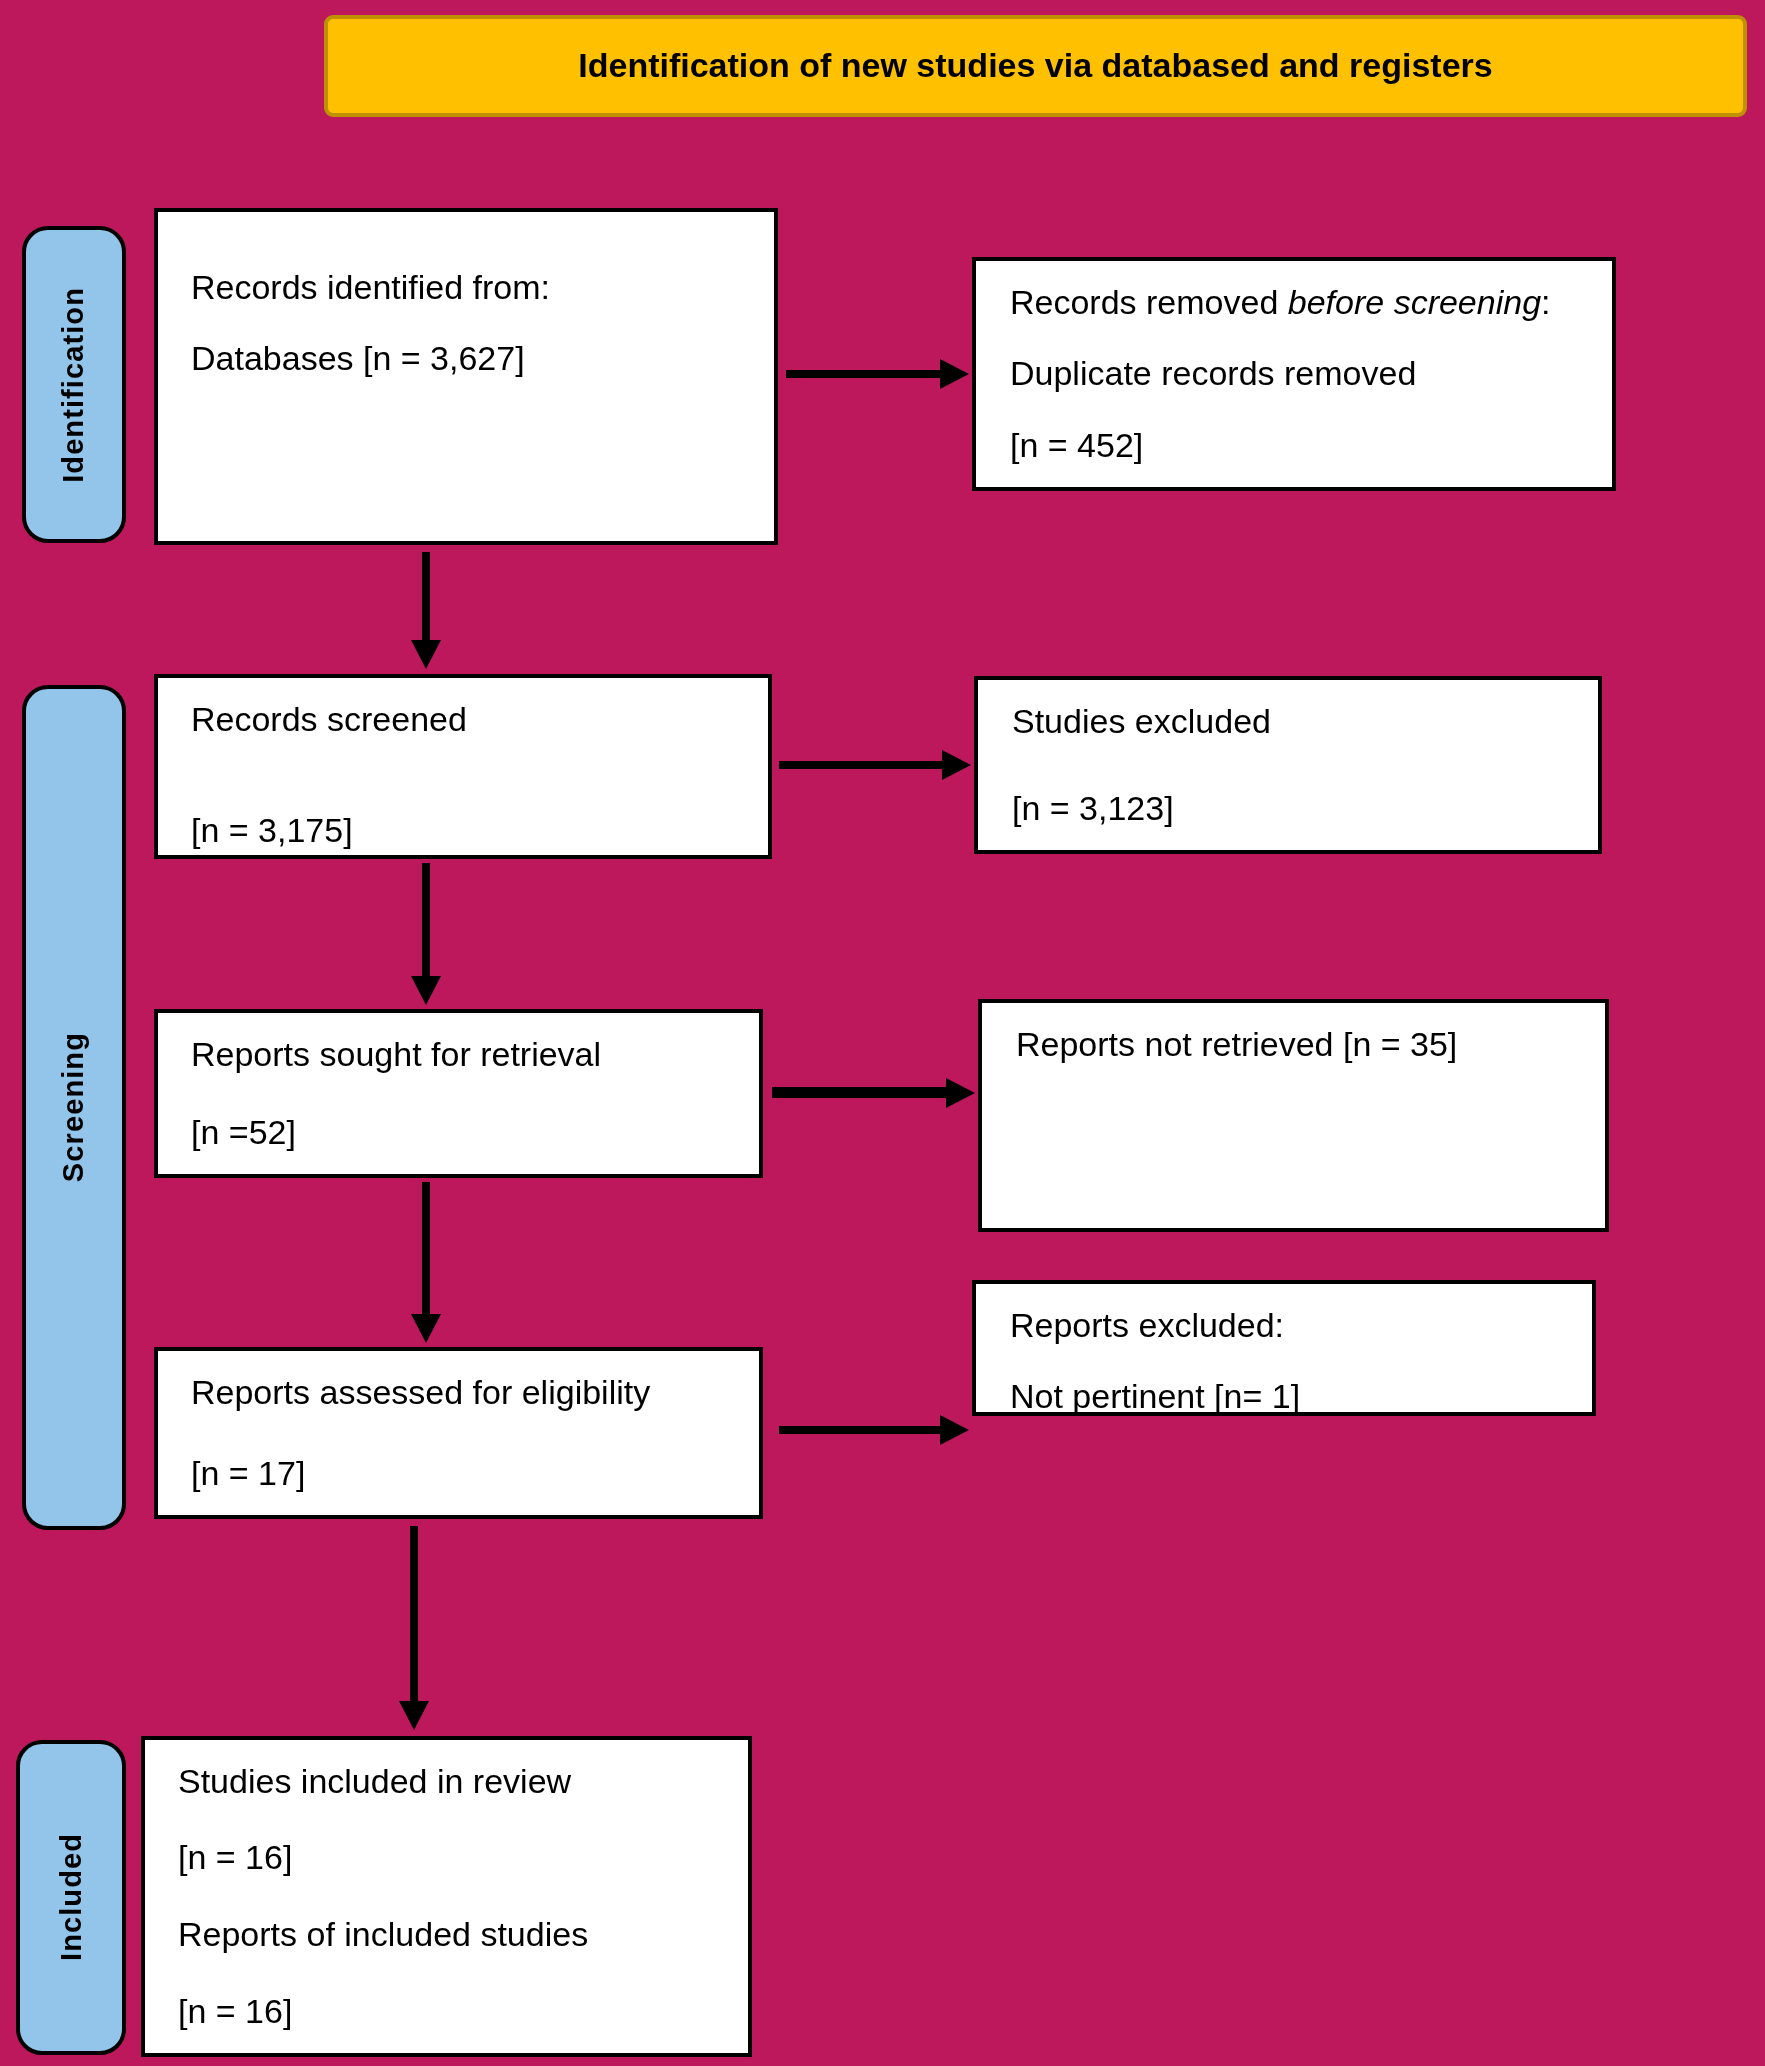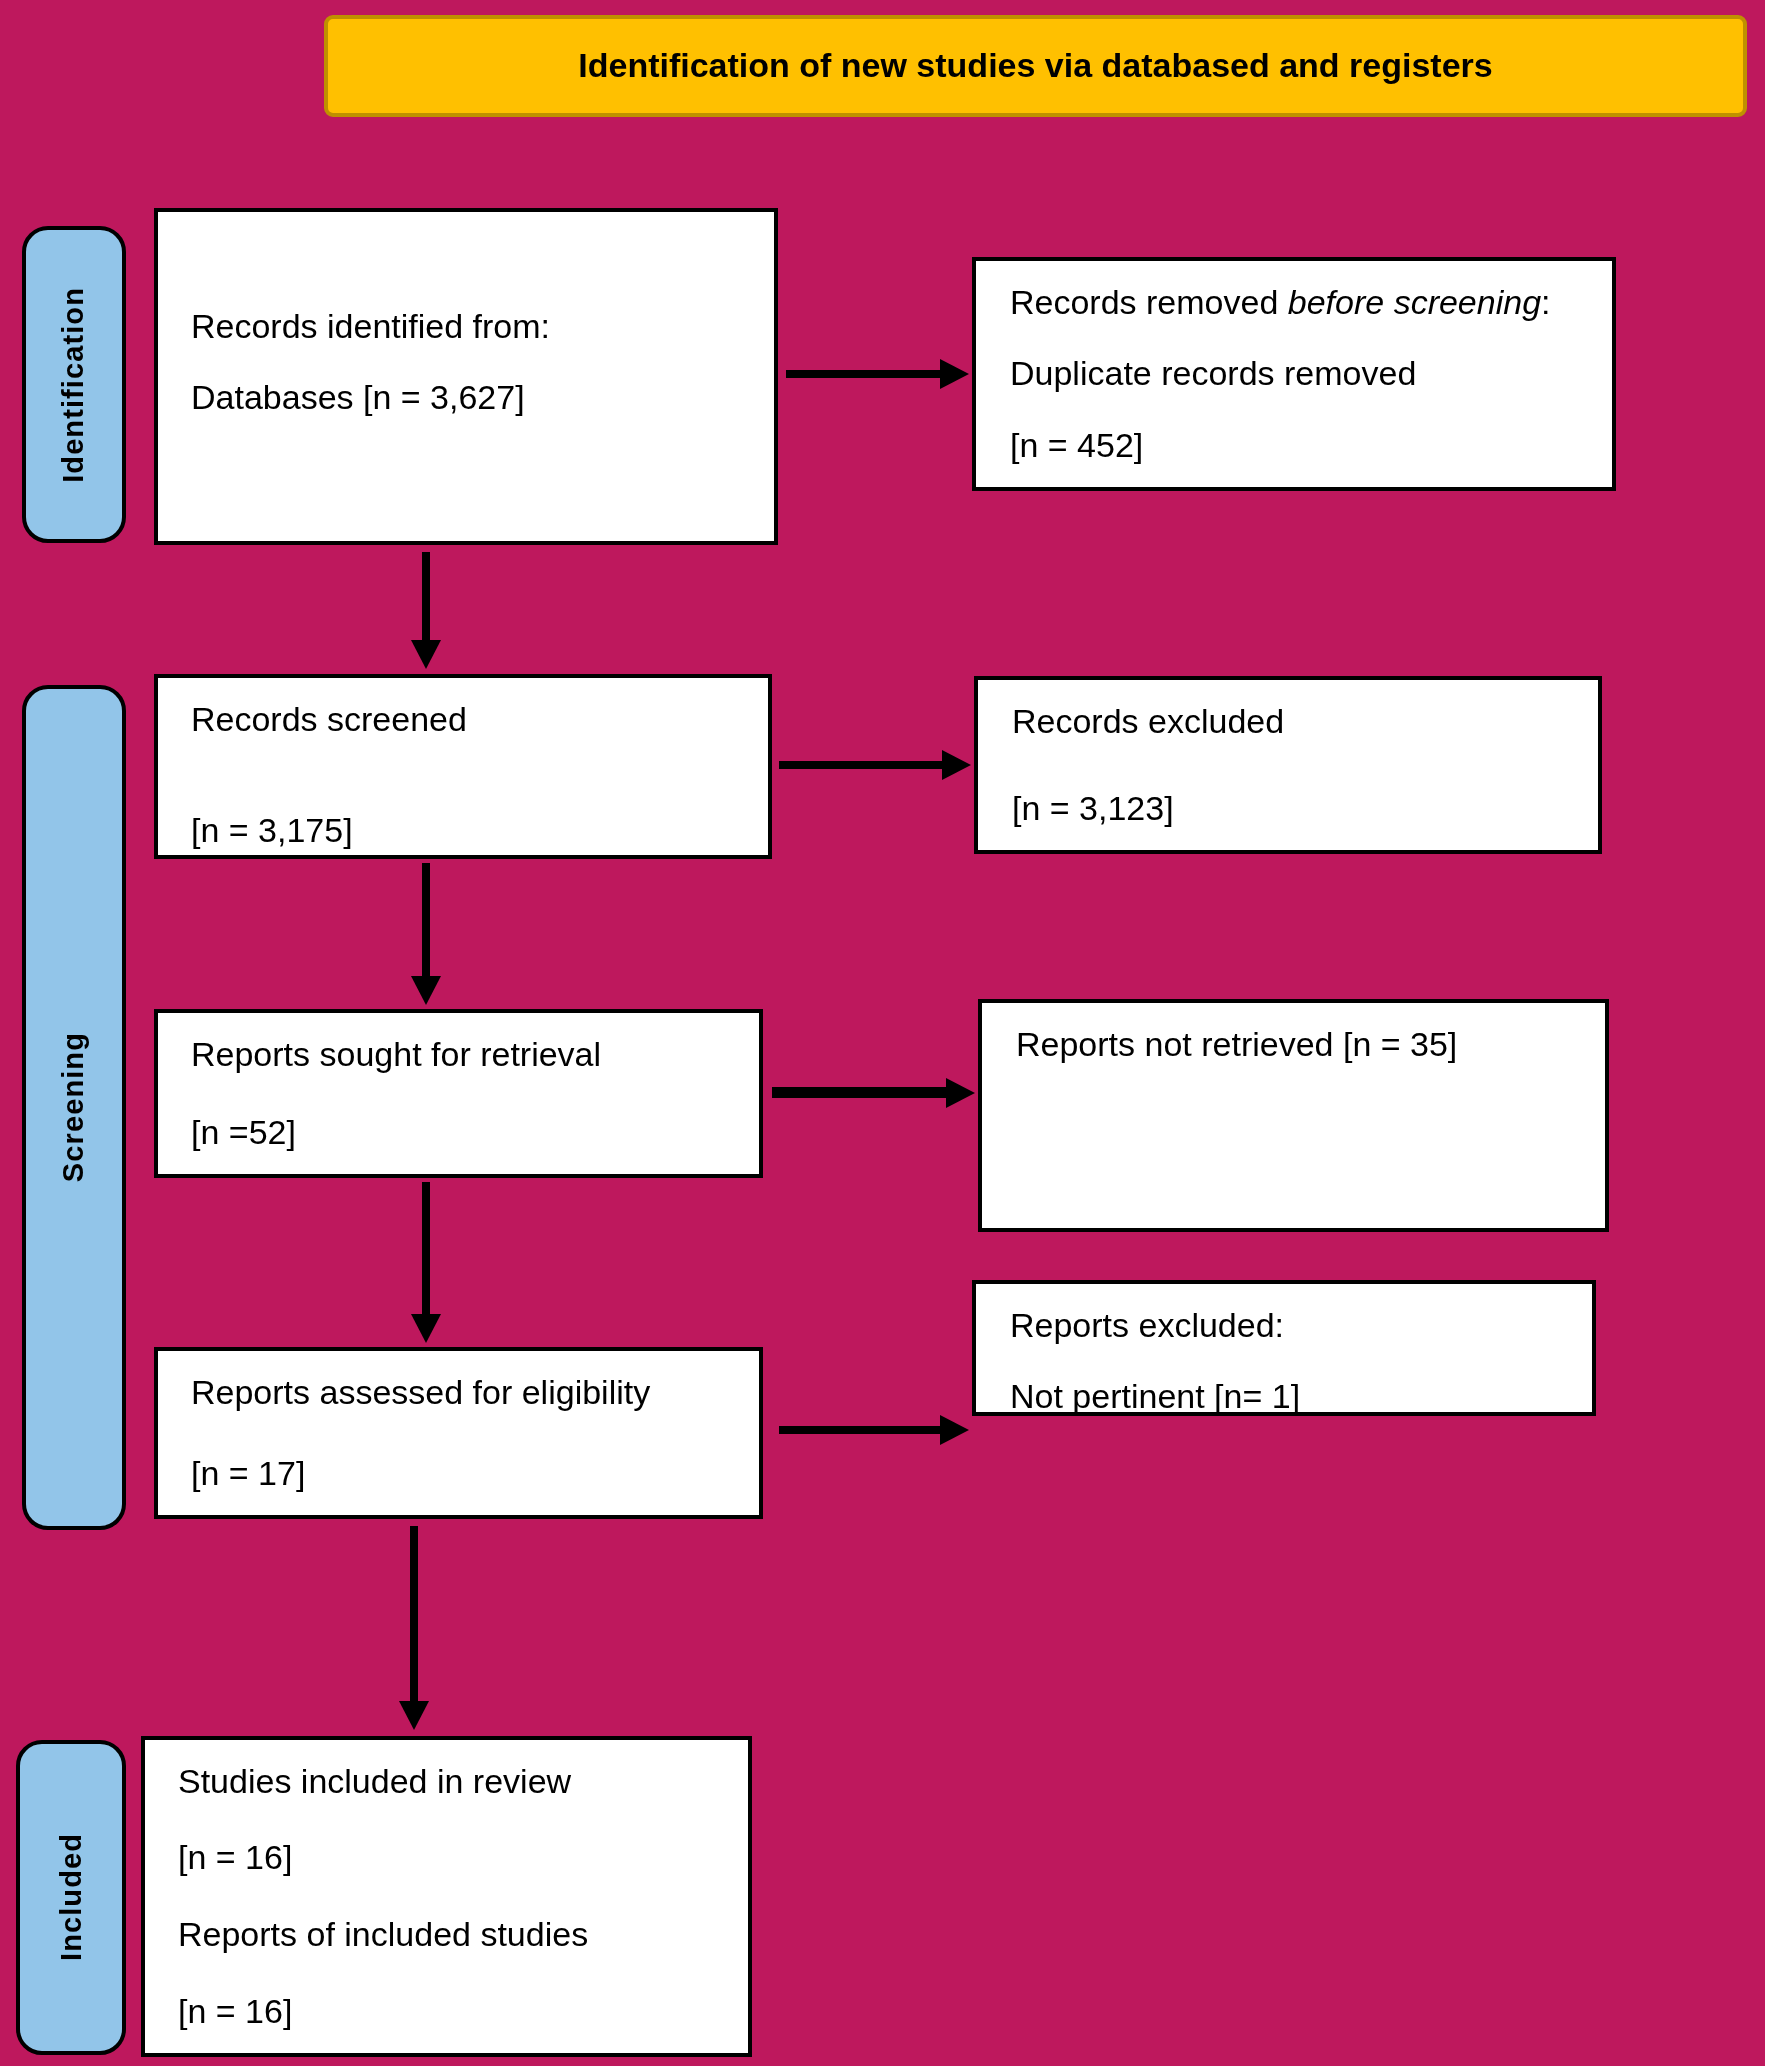--- a/index.html
+++ b/index.html
@@ -28,21 +28,21 @@
     writing-mode:vertical-rl; transform:rotate(180deg);
     font-size:29px; font-weight:bold; letter-spacing:1.1px; white-space:nowrap;
   }
   .fbox{
     position:absolute; box-sizing:border-box;
     background:var(--box-fill); border:4.5px solid var(--box-border);
     display:flex; flex-direction:column; justify-content:space-between;
     padding:5.7px 17px 5.7px 33px; font-size:34px;
   }
   .fbox .line{line-height:2.1em; white-space:nowrap;}
-  .fbox.top-align{justify-content:flex-start; padding-top:79px;}
+  .fbox.top-align{justify-content:flex-start; padding-top:40px;}
   .arrow-down{position:absolute; display:flex; flex-direction:column; align-items:center; width:31px;}
   .arrow-down .shaft{width:8px; flex:1 1 auto; background:var(--arrow);}
   .arrow-down .head{width:0; height:0; border-left:15.3px solid transparent; border-right:15.3px solid transparent; border-top:29px solid var(--arrow);}
   .arrow-right{position:absolute; display:flex; flex-direction:row; align-items:center; height:31px;}
   .arrow-right .shaft{height:8px; flex:1 1 auto; background:var(--arrow);}
   .arrow-right.thick .shaft{height:10.8px;}
   .arrow-right .head{width:0; height:0; border-top:15.3px solid transparent; border-bottom:15.3px solid transparent; border-left:29px solid var(--arrow);}
   .it{font-style:italic;}
 </style>
 </head>
@@ -72,21 +72,21 @@
     <div class="line"><span>Records removed </span><span class="it">before screening</span><span>:</span></div>
     <div class="line">Duplicate records removed</div>
     <div class="line">[n = 452]</div>
   </div>
 
   <div class="fbox" style="left:154px; top:674px; width:618px; height:185px;gap:40px;">
     <div class="line">Records screened</div>
     <div class="line">[n = 3,175]</div>
   </div>
   <div class="fbox" style="left:974px; top:676px; width:628px; height:178px; padding-left:34px;">
-    <div class="line">Records excluded</div>
+    <div class="line">Studies excluded</div>
     <div class="line">[n = 3,123]</div>
   </div>
 
   <div class="fbox" style="left:154px; top:1009px; width:609px; height:169px;">
     <div class="line">Reports sought for retrieval</div>
     <div class="line">[n =52]</div>
   </div>
   <div class="fbox" style="left:978px; top:999px; width:631px; height:233px; padding-left:34px;">
     <div class="line">Reports not retrieved [n = 35]</div>
   </div>

